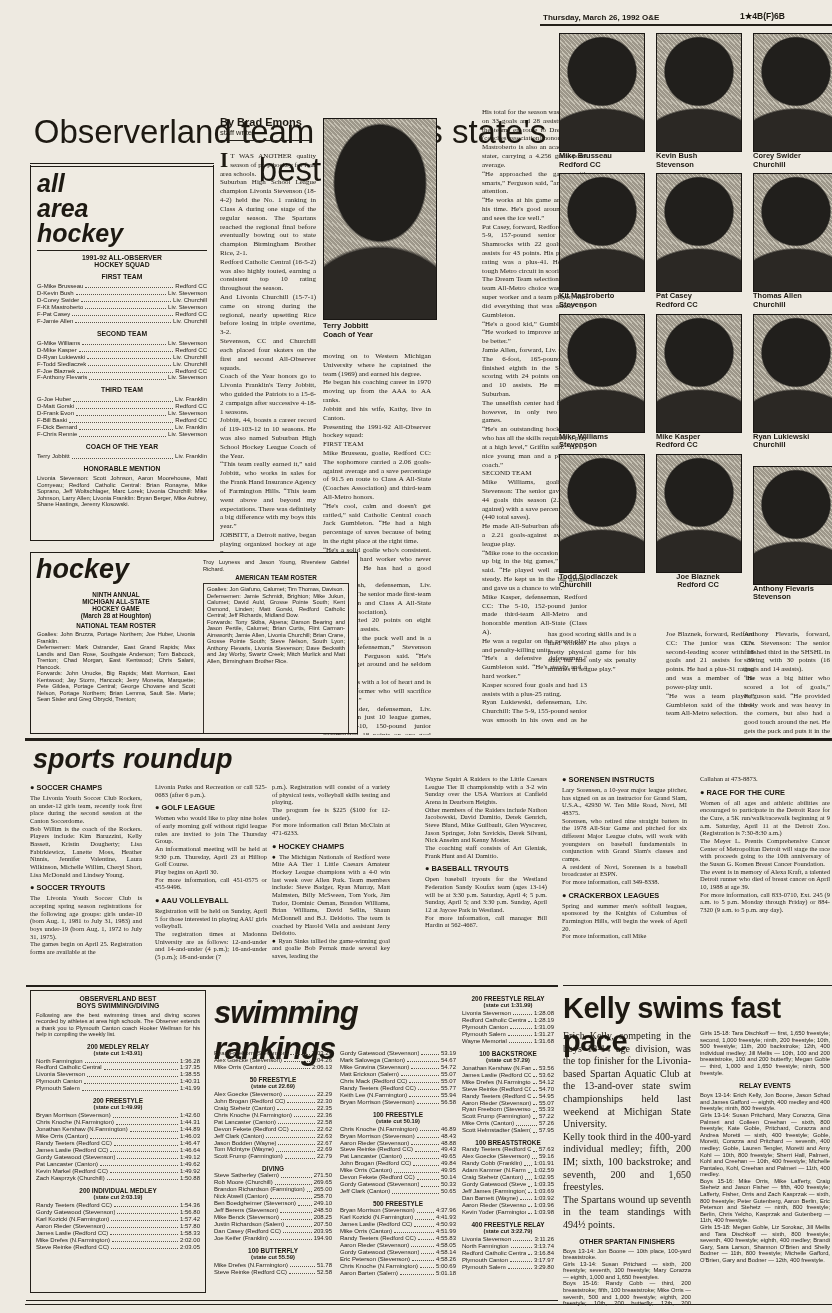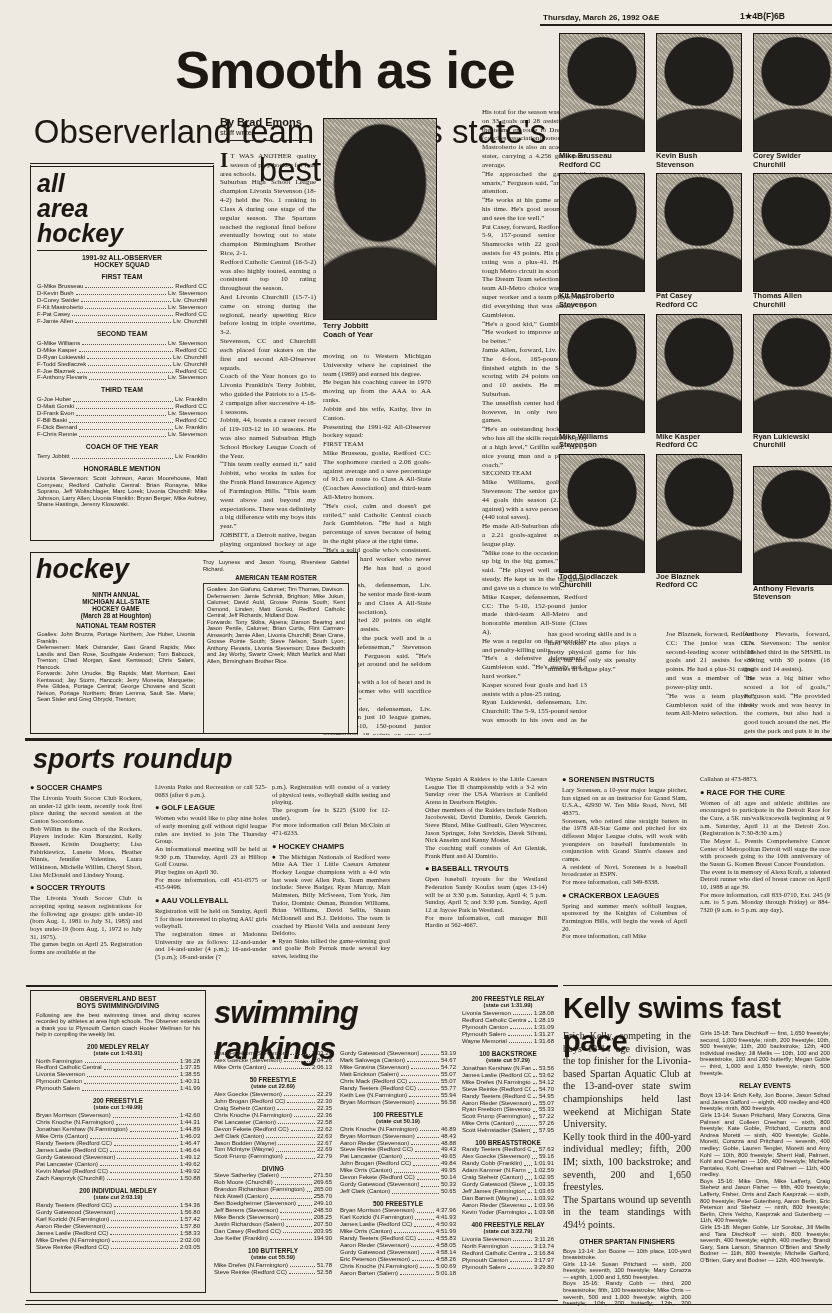--- a/index.html
+++ b/index.html
@@ -31,21 +31,20 @@
 </style>
 </head>
 <body>
 
 <div id="page">
 
   <div class="abs sans" style="left:543px;top:13px;font-size:8px;font-weight:bold;">Thursday, March 26, 1992 O&amp;E</div>
   <div class="abs sans" style="left:740px;top:11px;font-size:8.5px;font-weight:bold;">1★4B(F)6B</div>
   <div class="abs rule" style="left:540px;top:24px;width:292px;height:2px;"></div>
 
-  <div class="abs sans cent" style="left:120px;top:40px;width:450px;font-size:52px;font-weight:bold;letter-spacing:-1px;">Smooth as ice</div>
   <div class="abs sans" style="left:12px;top:113px;width:556px;font-size:33px;text-align:center;">Observerland team features state's best</div>
 
   <div class="abs" style="left:30px;top:163px;width:184px;height:378px;border:1px solid #201c16;border-top:4px double #201c16;background:#efebe2;padding:4px 6px;box-sizing:border-box;overflow:hidden;">
     <div class="bigital" style="font-size:25px;line-height:1.0;">all</div>
     <div class="bigital" style="font-size:25px;line-height:1.0;">area</div>
     <div class="bigital" style="font-size:25px;line-height:1.0;">hockey</div>
     <div class="rule" style="height:1px;margin:4px 0 3px;"></div>
     <div class="sans cent" style="font-weight:bold;font-size:6.8px;">1991-92 ALL-OBSERVER</div>
     <div class="sans cent" style="font-weight:bold;font-size:6.8px;">HOCKEY SQUAD</div>
 
@@ -282,21 +281,21 @@
         <div class="pcap">Ryan Lukiewski</div>
         <div class="pcap">Churchill</div>
       </div>
 
       <div style="width:84px;">
         <div class="photo" style="width:84px;height:117px;"></div>
         <div class="pcap">Todd Siodlaczek</div>
         <div class="pcap">Churchill</div>
       </div>
 
-      <div style="width:84px;">
+      <div style="width:84px;text-align:center;">
         <div class="photo" style="width:84px;height:117px;"></div>
         <div class="pcap">Joe Blaznek</div>
         <div class="pcap">Redford CC</div>
       </div>
 
       <div style="width:84px;margin-top:12px;">
         <div class="photo" style="width:84px;height:117px;"></div>
         <div class="pcap">Anthony Flevaris</div>
         <div class="pcap">Stevenson</div>
       </div>

